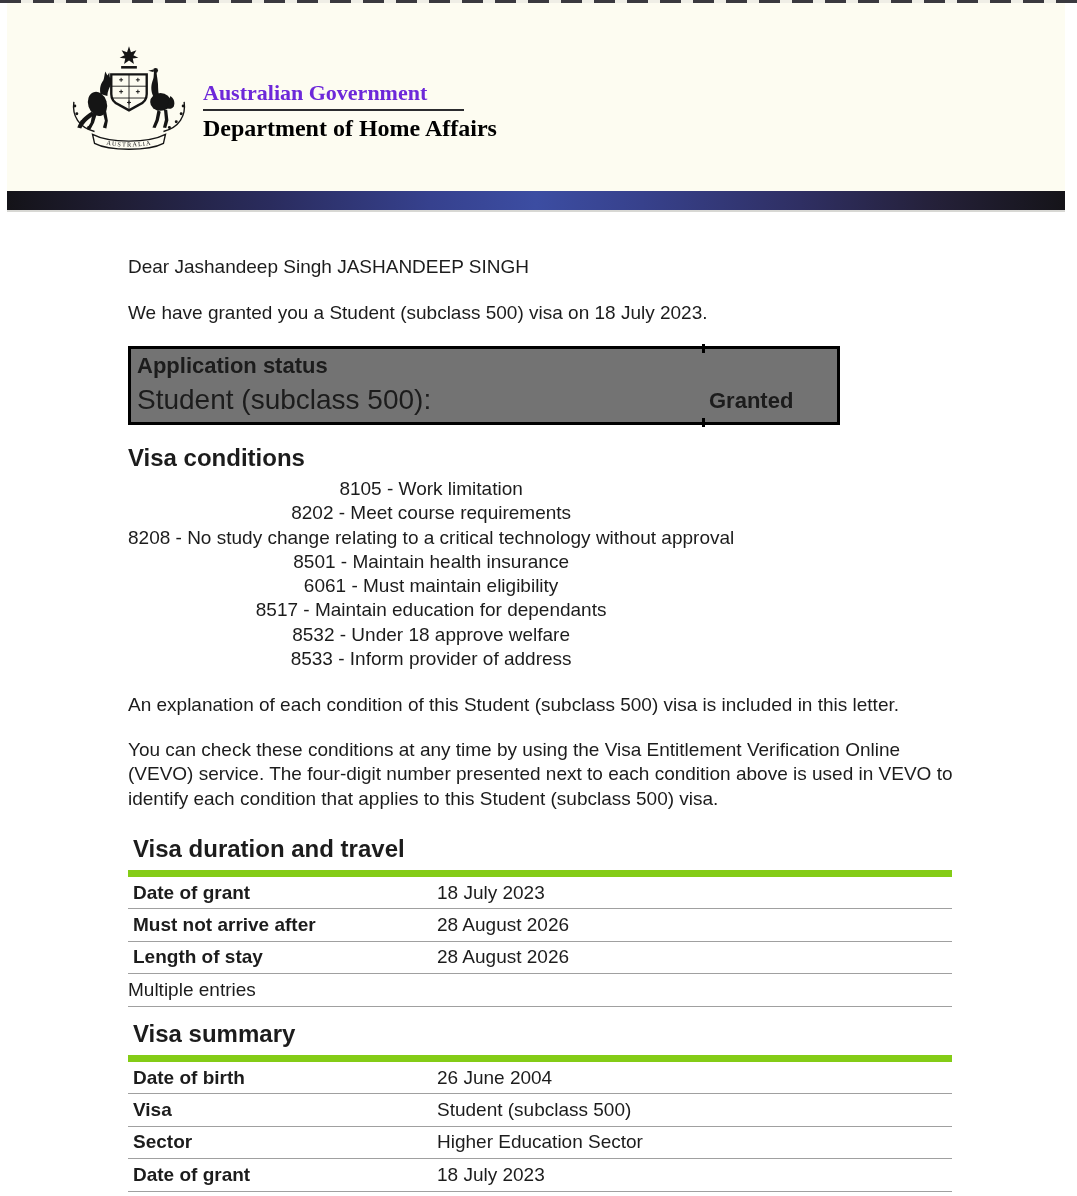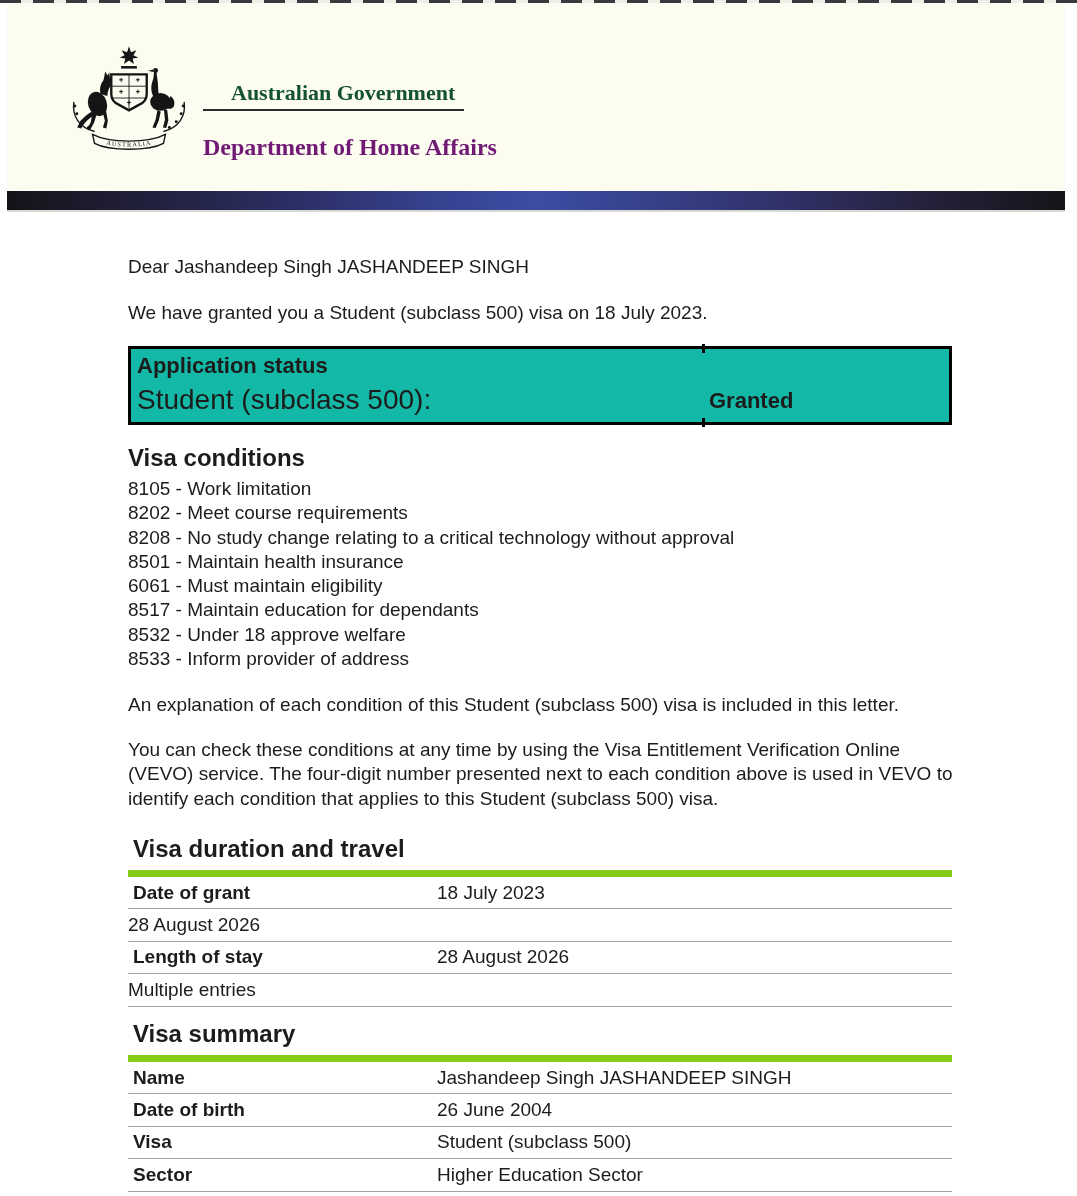--- a/index.html
+++ b/index.html
@@ -21,61 +21,61 @@
 
   
   .letterhead {
     position: absolute; left: 7px; top: 3px; width: 1058px; height: 188px;
     background: #fdfcf1;
   }
   .coat-of-arms { position: absolute; left: 58px; top: 38px; width: 128px; height: 118px; }
   .agency-block { position: absolute; left: 196px; top: 78px; }
   .gov-name {
     font-family: "Liberation Serif", serif; font-weight: bold;
-    font-size: 22px; line-height: 24px; color: #14532d; margin-left: 28px;
+    font-size: 22px; line-height: 24px; color: #6d28d9;
   }
   .agency-divider { width: 261px; height: 2px; background: #2b2b2e; margin-top: 4px; }
   .dept-name {
     font-family: "Liberation Serif", serif; font-weight: bold;
-    font-size: 24px; line-height: 26px; color: #701a75; margin-top: 23px;
+    font-size: 24px; line-height: 26px; color: #000000; margin-top: 4px;
   }
 
   
   .header-band {
     position: absolute; left: 7px; top: 191px; width: 1058px; height: 19px;
     background: linear-gradient(90deg,
       #141318 0%, #1f1d33 10%, #2a2c5e 25%, #36418e 40%, #3c4da2 50%,
       #37418c 60%, #2f2f63 75%, #242038 88%, #151419 100%);
     border-bottom: 2px solid #d8d8d4;
   }
 
   .bodytext { position: absolute; font-size: 19px; line-height: 24px; }
   .greeting   { left: 128px; top: 255px; }
   .grant-line { left: 128px; top: 301px; }
   .para-1     { left: 128px; top: 693px; }
   .para-2     { left: 128px; top: 738px; width: 828px; line-height: 24.3px; }
 
   
   .status-box {
-    position: absolute; left: 128px; top: 346px; width: 824px; height: 79px;
-    border: 3px solid #000; box-sizing: border-box; background: #14b8a6;
+    position: absolute; left: 128px; top: 346px; width: 712px; height: 79px;
+    border: 3px solid #000; box-sizing: border-box; background: #737373;
   }
   .status-title { font-size: 22px; font-weight: bold; line-height: 30px; margin: 2px 0 0 6px; }
   .status-label { font-size: 28px; line-height: 30px; margin: 4px 0 0 6px; }
   .status-value { position: absolute; left: 578px; top: 39px; font-size: 22px; font-weight: bold; }
   .col-tick { position: absolute; left: 571px; width: 3px; height: 9px; background: #000; }
   .col-tick.tick-top { top: -5px; }
   .col-tick.tick-bottom { bottom: -5px; }
 
   .section-heading { position: absolute; font-size: 24px; font-weight: bold; line-height: 26px; }
   .conditions-title { left: 128px; top: 445px; }
   .duration-title   { left: 133px; top: 836px; }
   .summary-title    { left: 133px; top: 1021px; }
 
-  .conditions-list { position: absolute; left: 128px; top: 477px; font-size: 19px; line-height: 24.3px; }
+  .conditions-list { position: absolute; left: 128px; top: 477px; font-size: 19px; line-height: 24.3px; text-align: center; }
 
   .kv-table {
     position: absolute; left: 128px; width: 824px;
     border-top: 7px solid #84cc16;
   }
   .duration-table { top: 870px; }
   .summary-table  { top: 1055px; }
   .kv-row {
     display: flex; align-items: center; height: 31.4px;
     border-bottom: 1px solid #a0a0a0;
@@ -183,38 +183,35 @@
   <div class="bodytext para-1">An explanation of each condition of this Student (subclass 500) visa is included in this letter.</div>
   <div class="bodytext para-2">You can check these conditions at any time by using the Visa Entitlement Verification Online (VEVO) service. The four-digit number presented next to each condition above is used in VEVO to identify each condition that applies to this Student (subclass 500) visa.</div>
 
   <div class="section-heading duration-title">Visa duration and travel</div>
   <div class="kv-table duration-table">
     <div class="kv-row">
       <div class="kv-label">Date of grant</div>
       <div class="kv-value">18 July 2023</div>
     </div>
     <div class="kv-row">
+      <div class="kv-label">Must not arrive after</div>
       <div class="kv-value">28 August 2026</div>
     </div>
     <div class="kv-row">
       <div class="kv-label">Length of stay</div>
       <div class="kv-value">28 August 2026</div>
     </div>
     <div class="kv-row">
       <div class="kv-value">Multiple entries</div>
     </div>
   </div>
 
   <div class="section-heading summary-title">Visa summary</div>
   <div class="kv-table summary-table">
     <div class="kv-row">
-      <div class="kv-label">Name</div>
-      <div class="kv-value">Jashandeep Singh JASHANDEEP SINGH</div>
-    </div>
-    <div class="kv-row">
       <div class="kv-label">Date of birth</div>
       <div class="kv-value">26 June 2004</div>
     </div>
     <div class="kv-row">
       <div class="kv-label">Visa</div>
       <div class="kv-value">Student (subclass 500)</div>
     </div>
     <div class="kv-row">
       <div class="kv-label">Sector</div>
       <div class="kv-value">Higher Education Sector</div>

